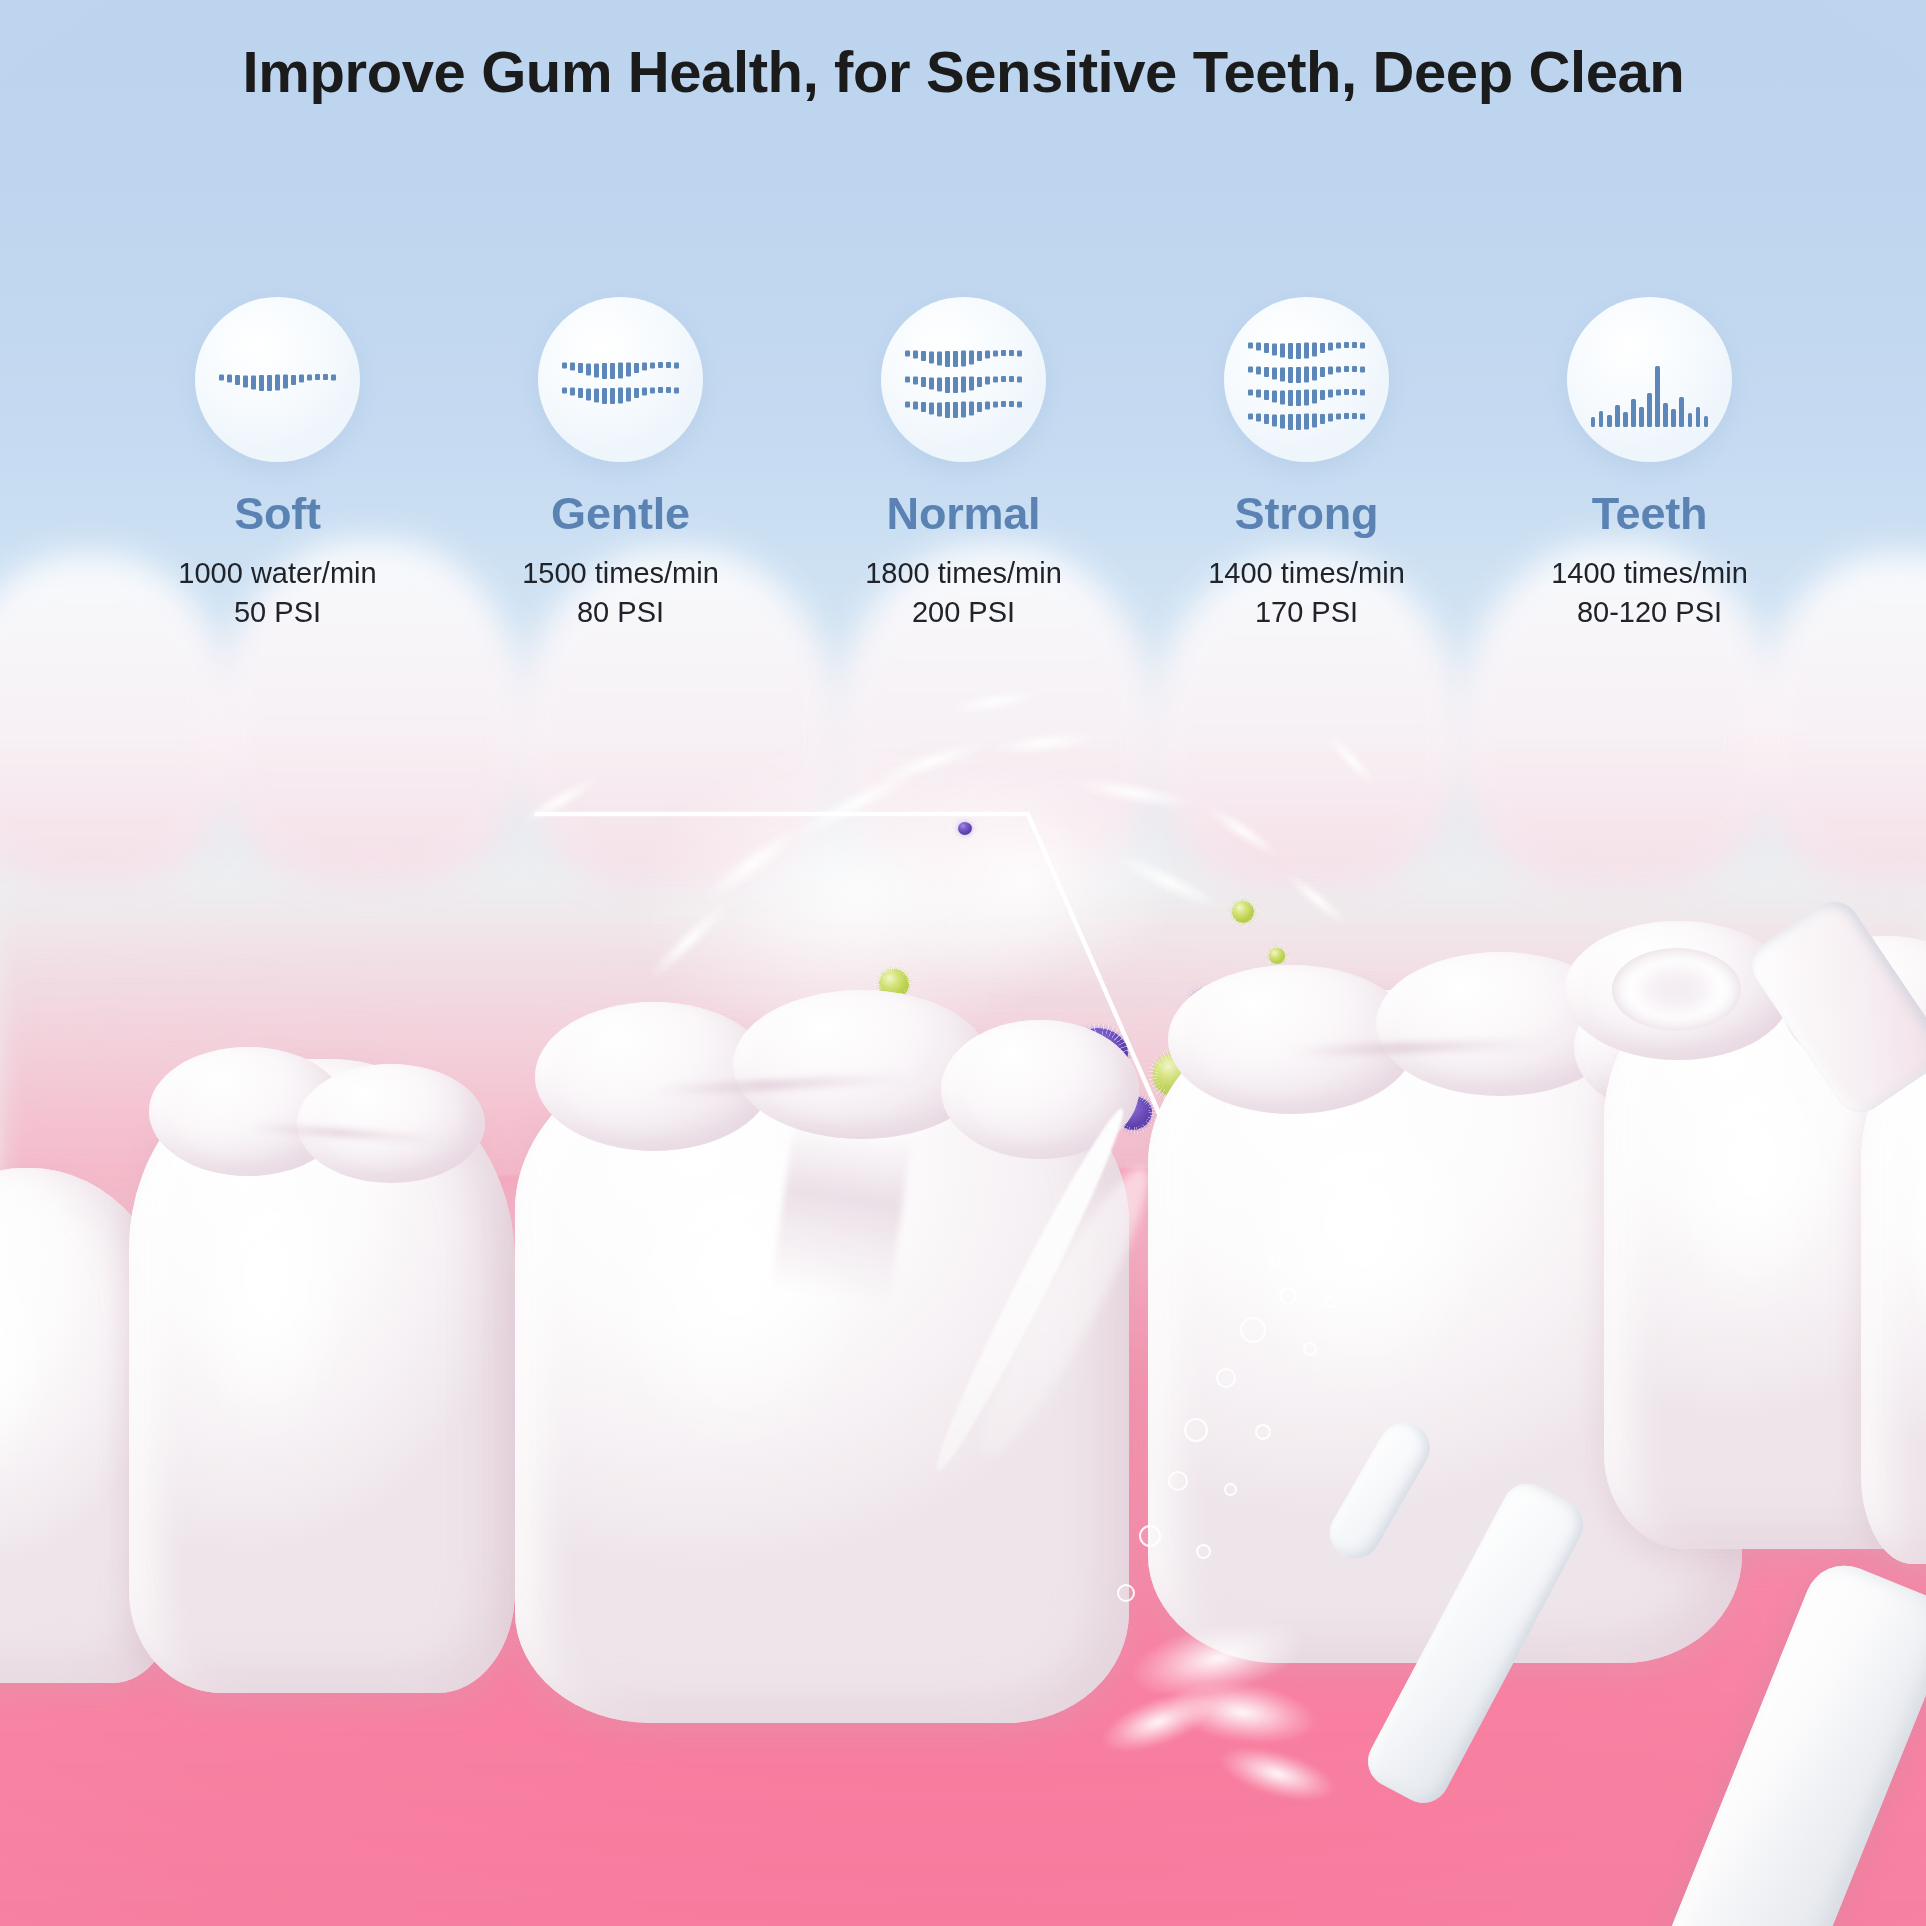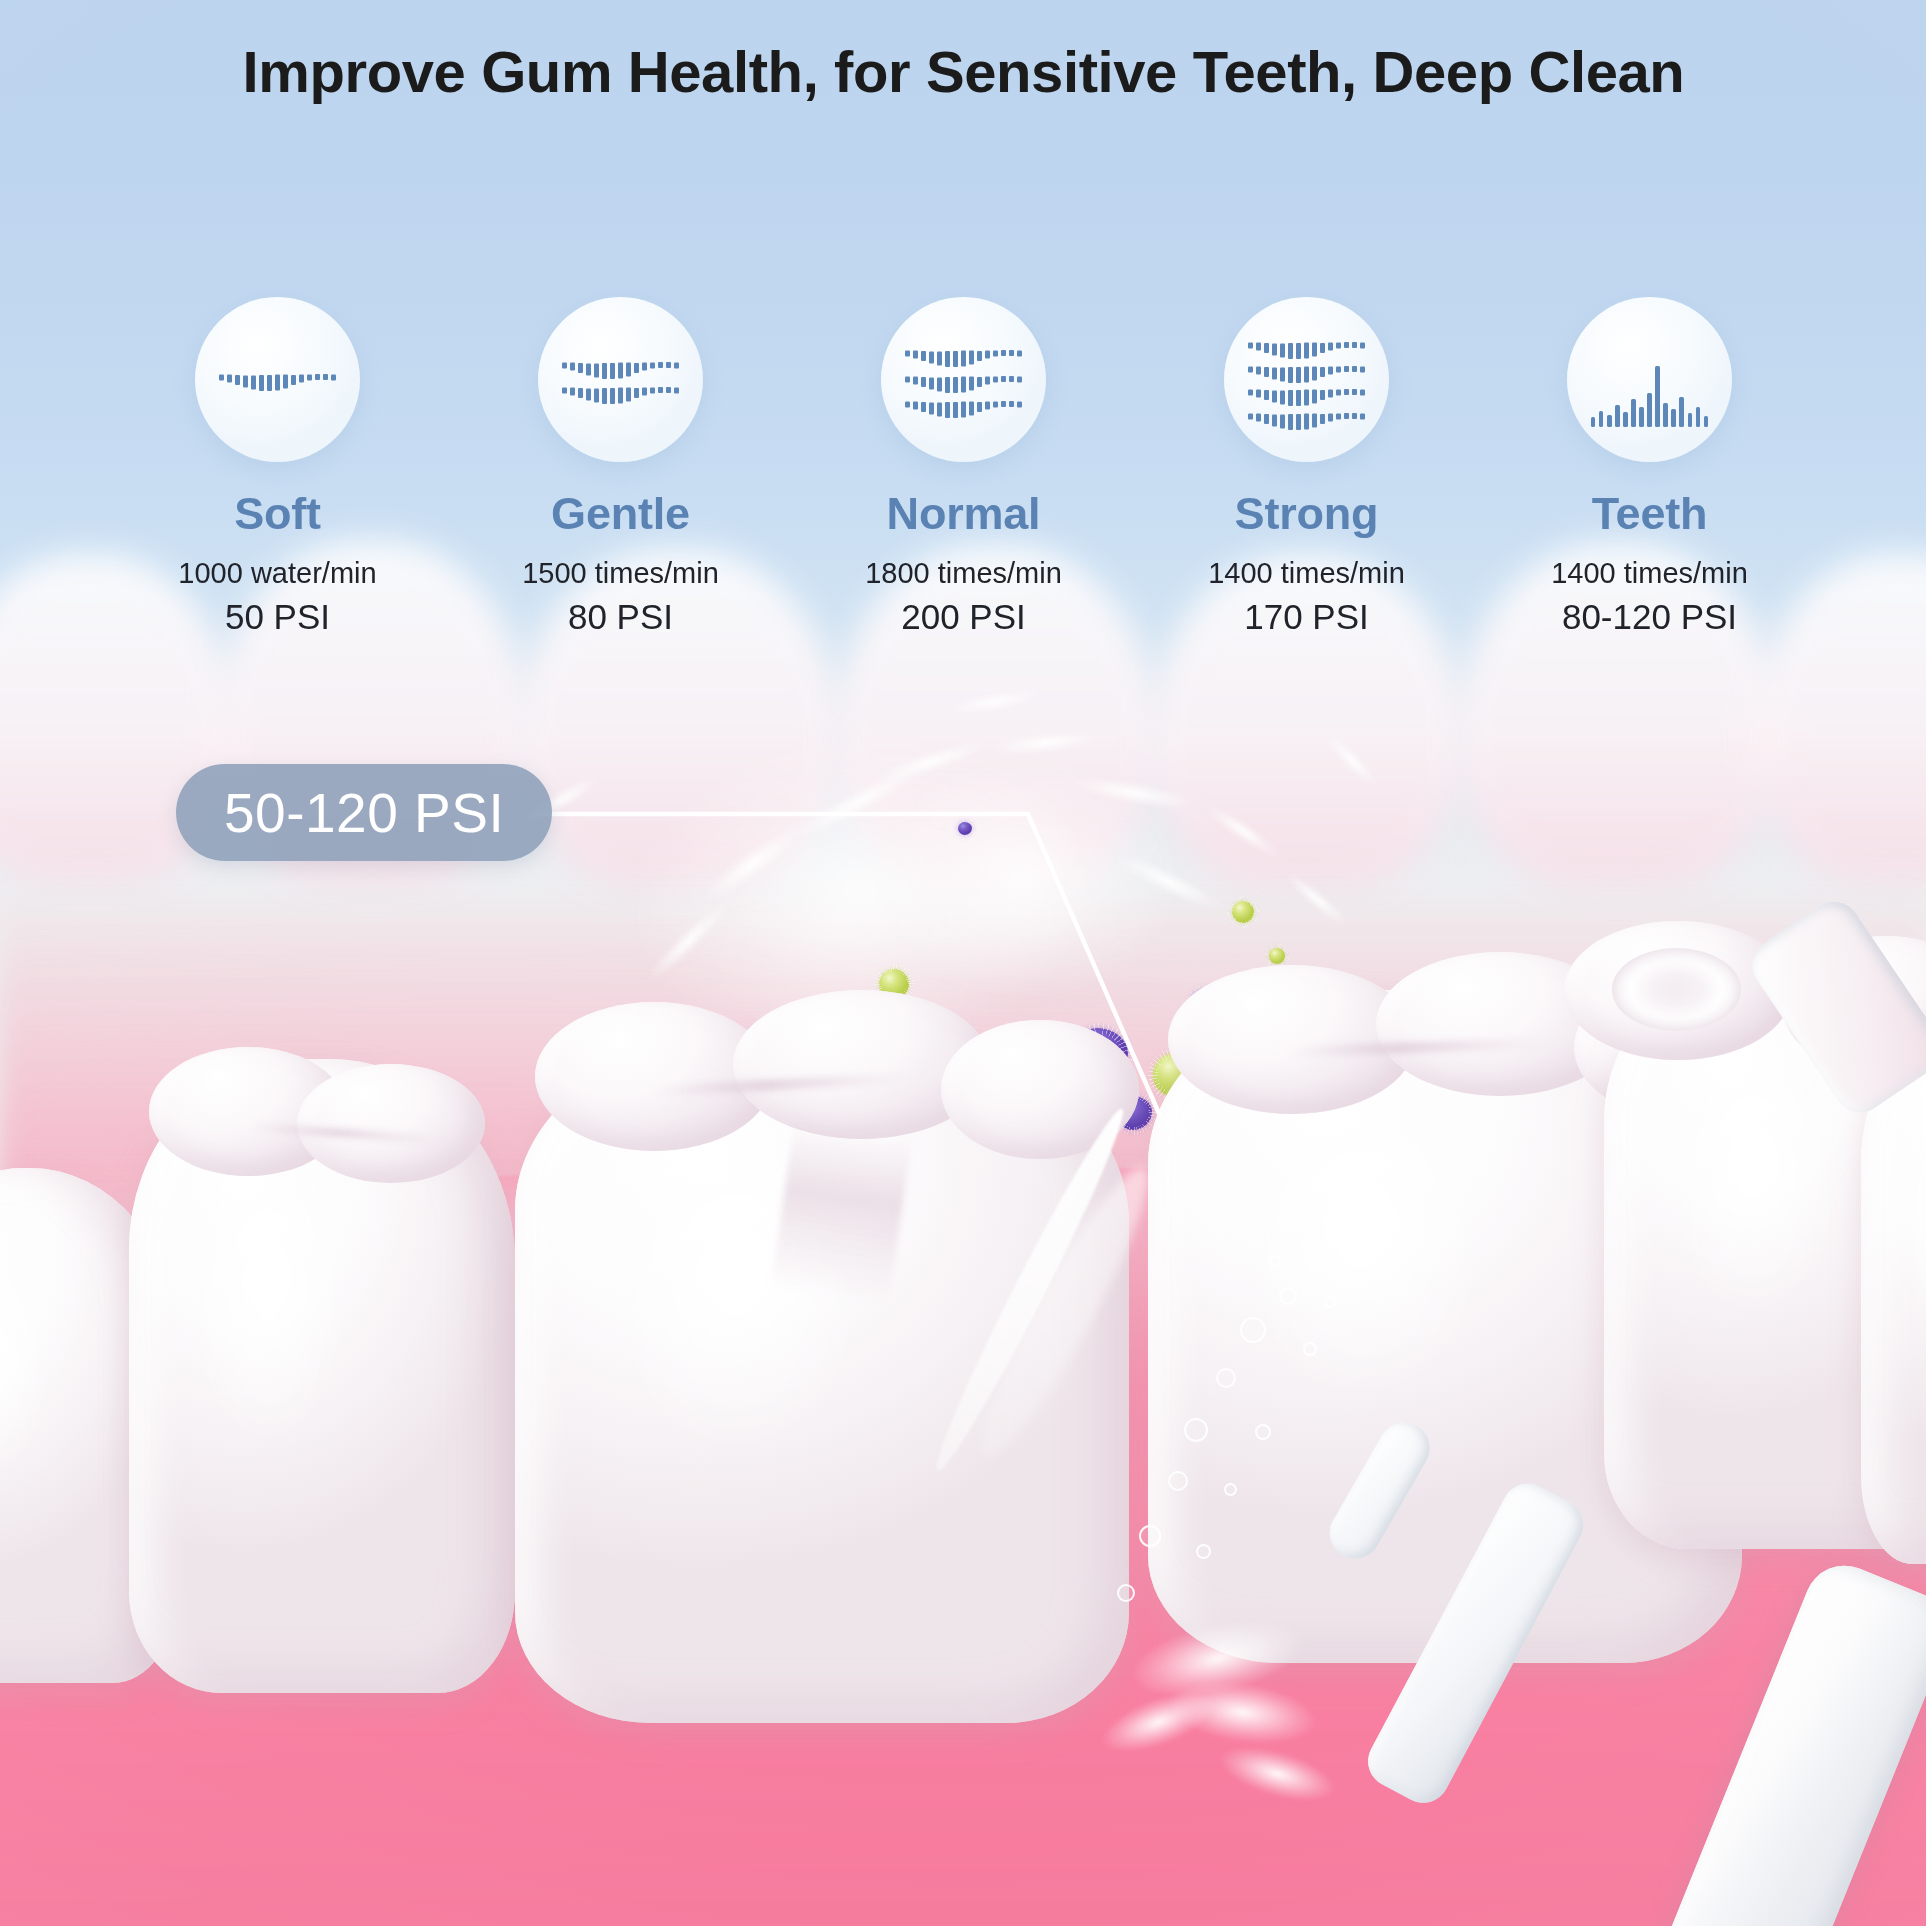--- a/index.html
+++ b/index.html
@@ -198,21 +198,21 @@
   .eq-row span { display:block; width:5.5px; border-radius:1.5px; background:#5d87b8; }
 
   .mode-name {
     margin-top:26px;
     font-size:45px; font-weight:700; color:#5a83b4; letter-spacing:-0.2px;
   }
   .mode-rate {
     margin-top:14px; font-size:29px; font-weight:400; color:#20232a; line-height:1.35;
     text-align:center;
   }
-  .mode-psi { font-size:35px; font-weight:400; color:#20232a; text-align:center; line-height:1.35; }
+  .mode-psi { font-size:29px; font-weight:400; color:#20232a; text-align:center; line-height:1.35; }
 
   
   .callout {
     position:absolute; left:176px; top:764px;
     height:97px; padding:0 48px;
     display:flex; align-items:center; justify-content:center;
     border-radius:51px;
     background:rgba(131,152,180,.80);
     color:#ffffff; font-size:55px; font-weight:400; letter-spacing:0.5px;
     box-shadow:0 6px 18px rgba(110,130,160,.18);
@@ -588,16 +588,15 @@
             </div>
         </div>
       </div>
       <div class="mode-name">Teeth</div>
       <div class="mode-rate">1400 times/min</div>
       <div class="mode-psi">80-120 PSI</div>
     </div>
 
   </div>
 
-  <div class="callout">50-120 PSI</div>
 
 </div>
 
 
 </body></html>

